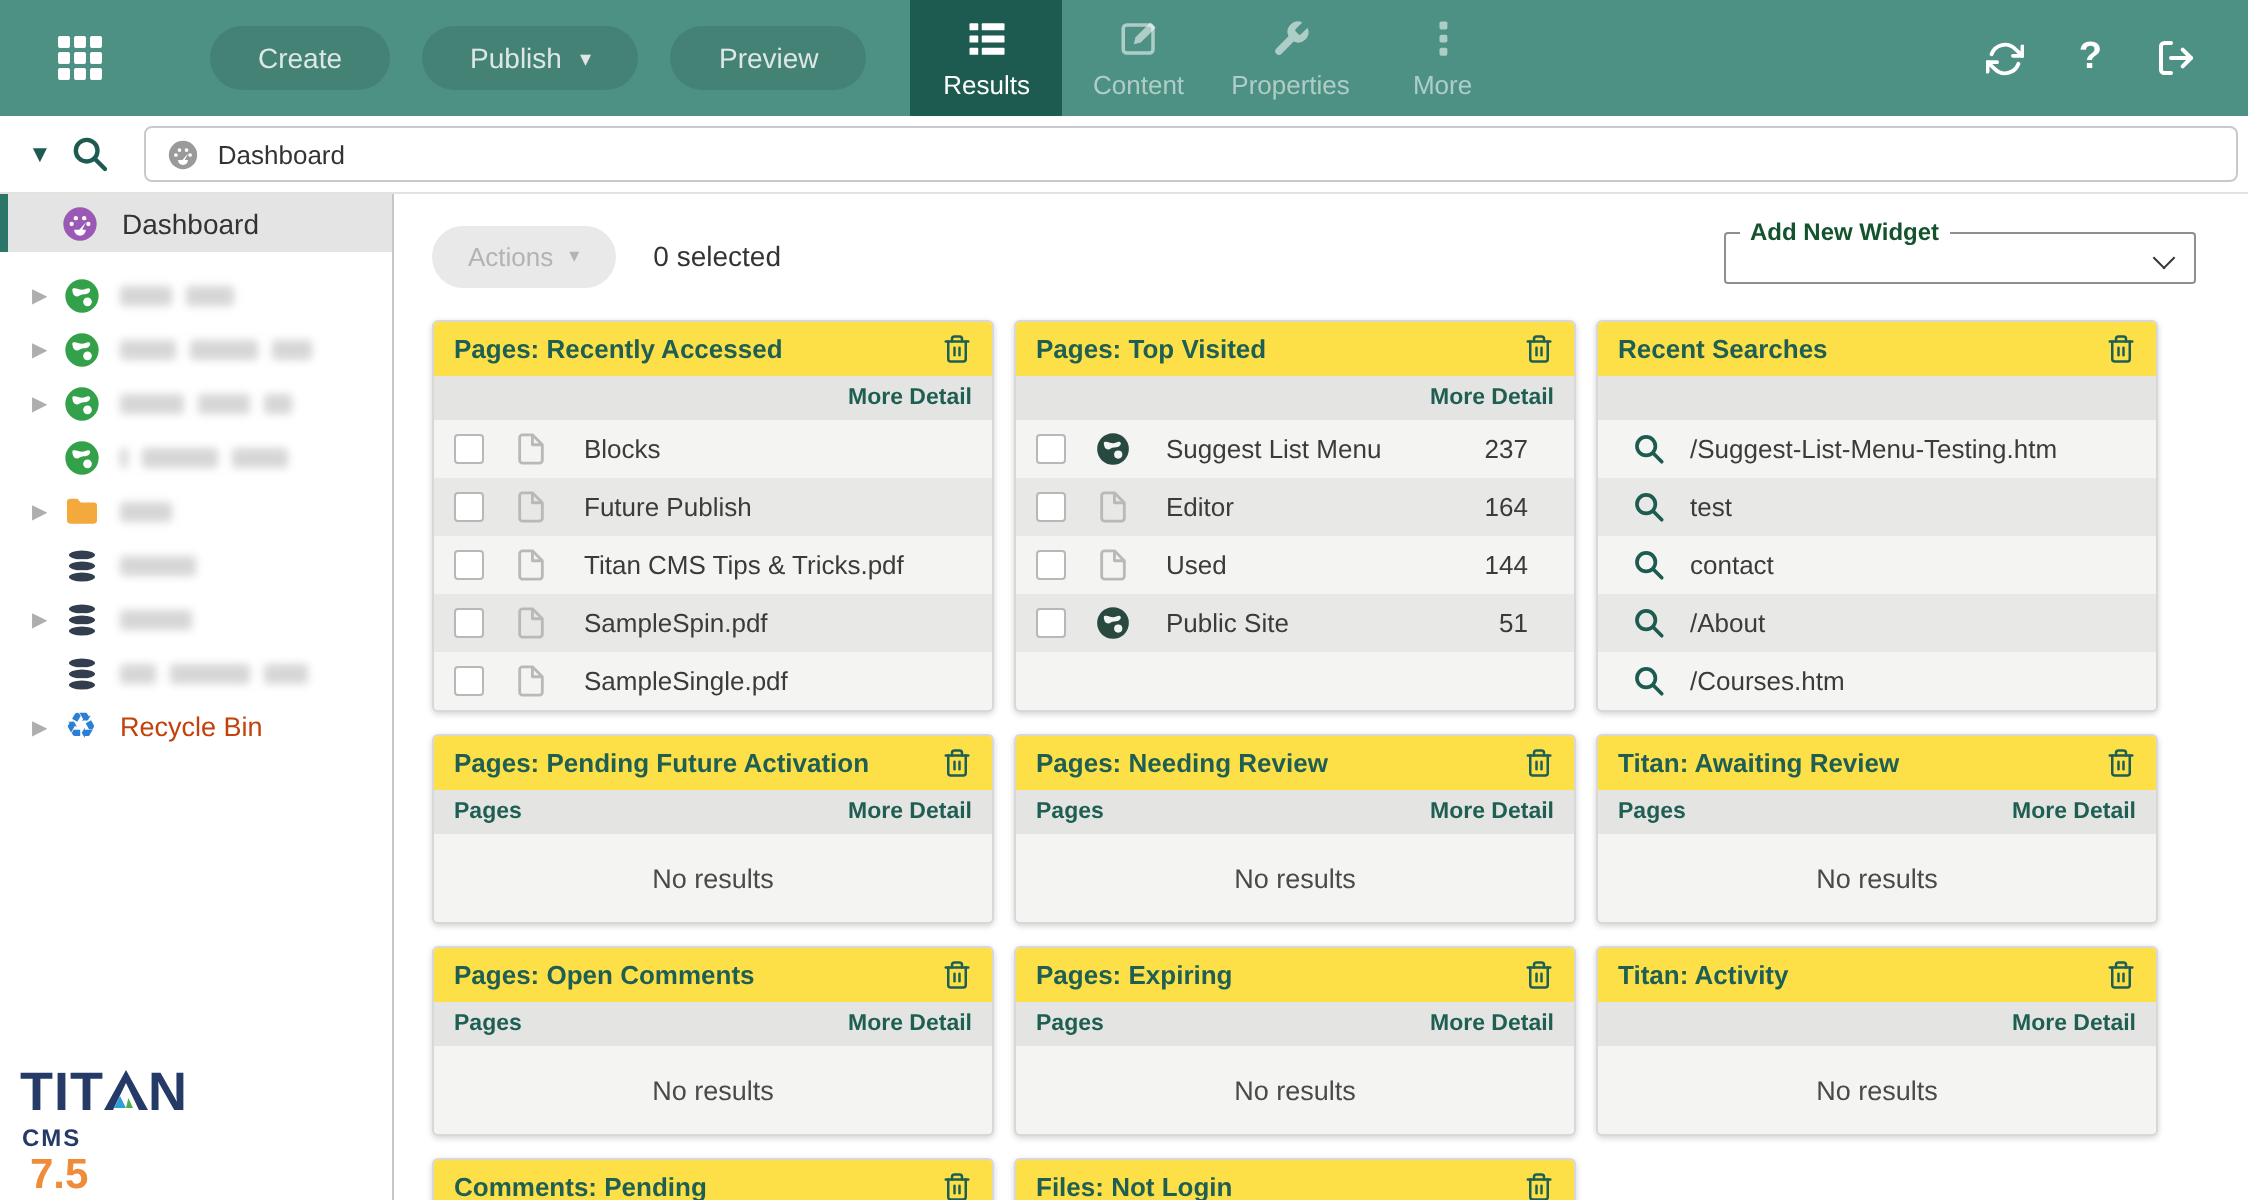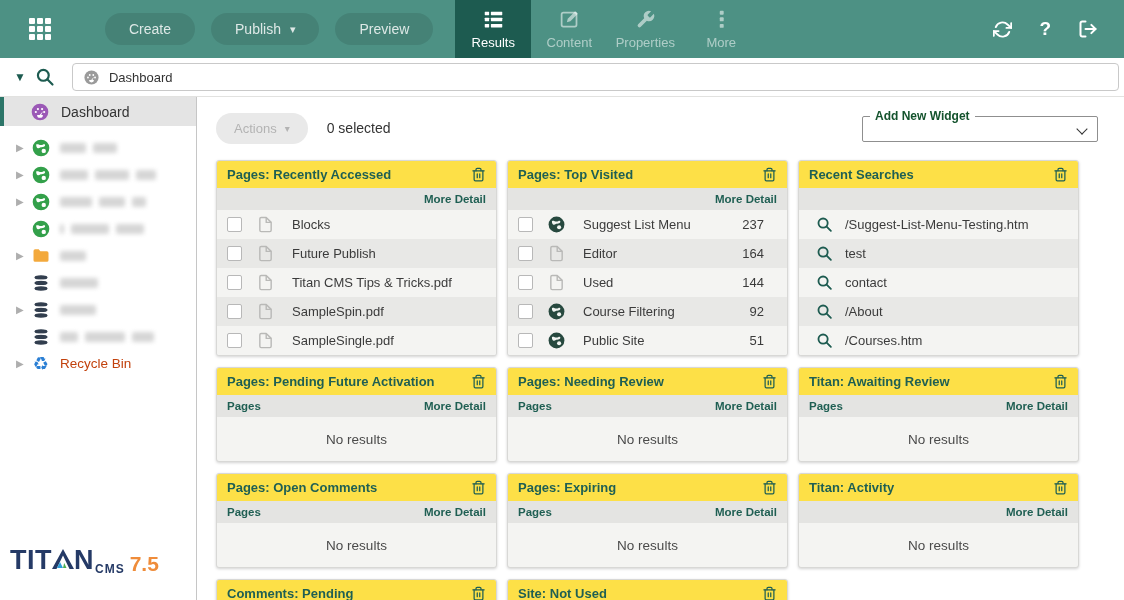--- a/index.html
+++ b/index.html
@@ -34,21 +34,21 @@
   .sidebar { width:197px; border-right:1px solid #c6c6c6; background:#fff; position:relative; flex:none; }
   .sb-selected { height:29px; background:#e4e4e4; border-left:4px solid #2c7568; display:flex; align-items:center; padding-left:26px; gap:11px; font-size:14px; color:#333; cursor:pointer; }
   .sb-tree { padding-top:8px; }
   .sb-item { height:27px; display:flex; align-items:center; padding-left:16px; cursor:pointer; }
   .sb-arrow { width:14px; color:#aeaeae; font-size:10px; }
   .sb-item .ticon { width:21px; display:flex; justify-content:center; margin-right:9px; }
   .blurseg { height:10px; background:#d6d6d6; border-radius:2px; filter:blur(2px); margin-right:7px; }
   .sb-label { font-size:13.5px; color:#c2410c; }
   .recycle-glyph { font-family:"DejaVu Sans", sans-serif; color:#2b7fd4; font-size:18px; line-height:1; }
 
-  .logo { position:absolute; left:10px; bottom:24px; display:flex; align-items:flex-end; cursor:default; }
+  .logo { position:absolute; left:10px; bottom:0; display:flex; align-items:flex-start; cursor:default;flex-direction:column; }
   .logo-titan { font-size:27px; font-weight:bold; color:#253a66; letter-spacing:0.5px; display:flex; align-items:baseline; }
   .logo-a { width:22px; height:20px; position:relative; display:inline-block; }
   .logo-cms { font-size:12px; font-weight:bold; color:#253a66; letter-spacing:1px; margin-left:1px; }
   .logo-ver { font-size:21px; font-weight:bold; color:#ef8c3a; margin-left:5px; }
 
   
   .main { flex:1; padding:16px 26px 0 19px; position:relative; overflow:hidden; }
   .toolbar { display:flex; align-items:center; height:30px; margin-bottom:17px; }
   .actions-btn { background:#e9e9e9; color:#b3b3b3; border:none; border-radius:16px; padding:8px 18px; font-size:13px; font-family:inherit; display:flex; align-items:center; gap:8px; cursor:default; }
   .selected-count { margin-left:19px; font-size:14px; color:#333; }
@@ -464,30 +464,20 @@
             <span>Used</span>
             <span class="row-value">144</span>
           </div>
         <div class="w-row">
             <span class="cbx"></span>
             <span class="row-ic">
               <svg width="19" height="19" viewBox="0 0 24 24">
                 <use href="#i-globe-dark"></use>
               </svg>
             </span>
-            <span>Course Filtering</span>
-            <span class="row-value">92</span>
-          </div>
-        <div class="w-row">
-            <span class="cbx"></span>
-            <span class="row-ic">
-              <svg width="19" height="19" viewBox="0 0 24 24">
-                <use href="#i-globe-dark"></use>
-              </svg>
-            </span>
             <span>Public Site</span>
             <span class="row-value">51</span>
           </div>
       </div>
 
       <div class="widget">
         <div class="w-head">
             <span class="w-title">Recent Searches</span>
             <span class="trash">
               <svg width="15" height="15" viewBox="0 0 24 24">
@@ -634,21 +624,21 @@
             <span class="trash">
               <svg width="15" height="15" viewBox="0 0 24 24">
                 <use href="#i-trash"></use>
               </svg>
             </span>
           </div>
 
       </div>
       <div class="widget">
         <div class="w-head">
-            <span class="w-title">Site: Not Used</span>
+            <span class="w-title">Files: Not Login</span>
             <span class="trash">
               <svg width="15" height="15" viewBox="0 0 24 24">
                 <use href="#i-trash"></use>
               </svg>
             </span>
           </div>
 
       </div>
 
     </div>

